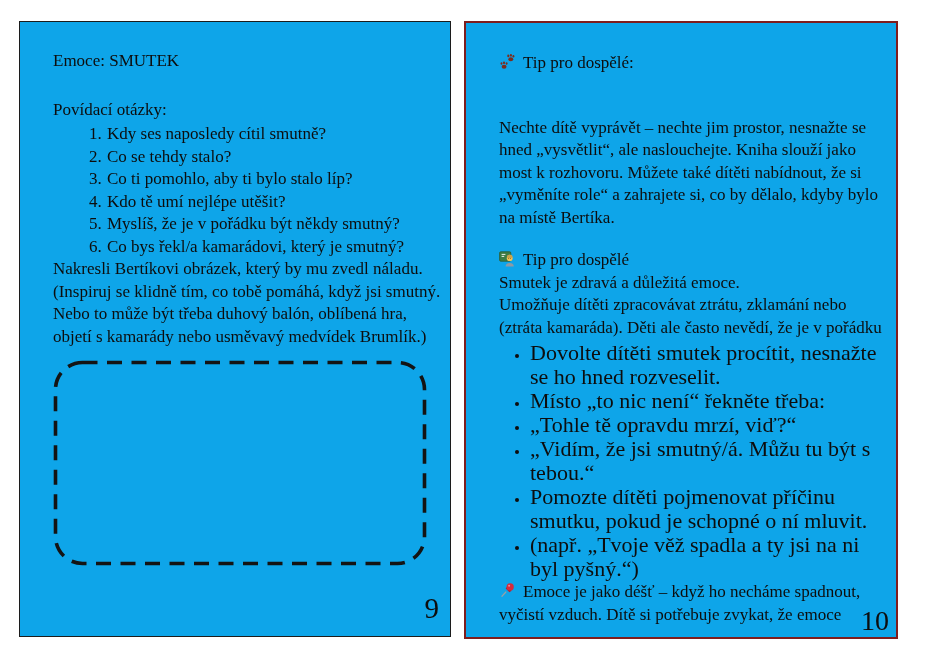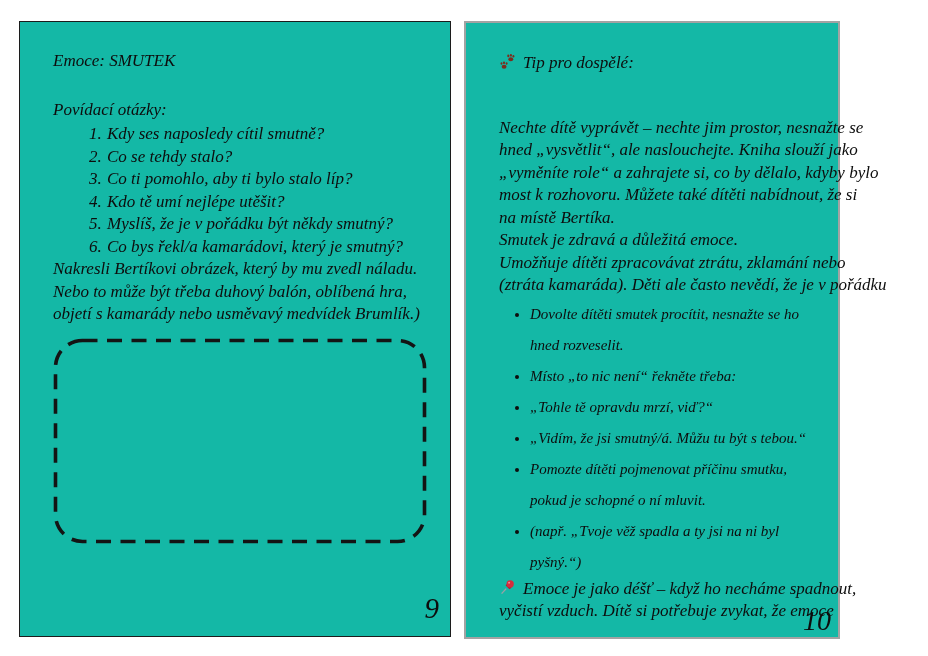--- a/index.html
+++ b/index.html
@@ -10,35 +10,34 @@
     height: 656px;
     font-family: "Liberation Serif", "DejaVu Serif", serif;
     color: #0d0d0d;
     position: relative;
     overflow: hidden;
   }
   .page {
     position: absolute;
     top: 21px;
     box-sizing: border-box;
-    background: #14b8a6;
-    font-style: italic;
+    background: #0ea5e9;
   }
   .page-left {
     left: 19px;
     width: 432px;
     height: 616px;
     border: 1.5px solid #1c1c1c;
     padding: 28px 12px 0 33px;
   }
   .page-right {
     left: 464px;
-    width: 376px;
+    width: 434px;
     height: 618px;
-    border: 2px solid #a3a3a3;
+    border: 2px solid #7f1d1d;
     padding: 26px 12px 16px 33px;
   }
   .line, .tip-head, li {
     font-size: 17px;
     line-height: 22.5px;
     white-space: nowrap;
   }
   .title { margin-bottom: 26px; }
   ol.questions {
     margin: 2px 0 0 0;
@@ -64,22 +63,22 @@
   .tip1-body { margin-top: 42px; }
   .tip2-head { margin-top: 20px; }
   ul.bullets {
     margin: 2px 0 0 0;
     padding-left: 31px;
     list-style: disc;
   }
   ul.bullets li {
     white-space: normal;
     max-width: 354px;
-    font-size: 15px;
-    line-height: 31px;
+    font-size: 22px;
+    line-height: 24px;
   }
   ul.bullets li::marker { font-size: 13px; }
   .note { margin-top: 0; }
   .icon {
     display: inline-block;
     vertical-align: -2px;
     margin-right: 7px;
     width: 17px;
     height: 17px;
   }
@@ -96,20 +95,21 @@
       <li>Kdy ses naposledy cítil smutně?</li>
       <li>Co se tehdy stalo?</li>
       <li>Co ti pomohlo, aby ti bylo stalo líp?</li>
       <li>Kdo tě umí nejlépe utěšit?</li>
       <li>Myslíš, že je v pořádku být někdy smutný?</li>
       <li>Co bys řekl/a kamarádovi, který je smutný?</li>
     </ol>
 
   <div>
       <div class="line">Nakresli Bertíkovi obrázek, který by mu zvedl náladu.</div>
+      <div class="line">(Inspiruj se klidně tím, co tobě pomáhá, když jsi smutný.</div>
       <div class="line">Nebo to může být třeba duhový balón, oblíbená hra,</div>
       <div class="line">objetí s kamarády nebo usměvavý medvídek Brumlík.)</div>
     </div>
 
   <svg class="drawing-box" width="374" height="206" viewBox="0 0 374 206">
     <rect x="2.5" y="2.5" width="369" height="201" rx="27" fill="none" stroke="#141414" stroke-width="3.6" stroke-dasharray="15 9.5"></rect>
   </svg>
 
   <div class="pagenum pagenum-left">9</div>
 </div>
@@ -127,25 +127,37 @@
         <ellipse cx="5.0" cy="9.8" rx="1.05" ry="1.35"></ellipse>
         <ellipse cx="7.6" cy="10.6" rx="0.95" ry="1.25"></ellipse>
         <ellipse cx="5.1" cy="13.8" rx="2.45" ry="1.95"></ellipse>
       </g>
     </svg></span><span>Tip pro dospělé:</span>
   </div>
 
   <div class="tip1-body">
       <div class="line">Nechte dítě vyprávět – nechte jim prostor, nesnažte se</div>
       <div class="line">hned „vysvětlit“, ale naslouchejte. Kniha slouží jako</div>
+      <div class="line">most k rozhovoru. Můžete také dítěti nabídnout, že si</div>
       <div class="line">„vyměníte role“ a zahrajete si, co by dělalo, kdyby bylo</div>
-      <div class="line">most k rozhovoru. Můžete také dítěti nabídnout, že si</div>
       <div class="line">na místě Bertíka.</div>
     </div>
 
+  <div class="tip-head tip2-head">
+    <span class="icon"><svg width="17" height="17" viewBox="0 0 17 17">
+      <rect x="0.6" y="1.8" width="11.2" height="9.4" rx="1.2" fill="#3e7d45" stroke="#2c5a31" stroke-width="0.8"></rect>
+      <line x1="2.6" y1="4.4" x2="6.4" y2="4.4" stroke="#ffffff" stroke-width="0.9"></line>
+      <line x1="2.6" y1="6.4" x2="5.2" y2="6.4" stroke="#ffffff" stroke-width="0.9"></line>
+      <path d="M6.6 16.6 a4.1 3.6 0 0 1 8.2 0 z" fill="#8b9aa6"></path>
+      <circle cx="10.7" cy="8.2" r="2.9" fill="#f6c350"></circle>
+      <path d="M7.8 7.4 a2.9 2.9 0 0 1 5.8 0 a6 6 0 0 1 -5.8 0z" fill="#caa24a"></path>
+      <circle cx="9.7" cy="8.5" r="0.4" fill="#3a2a18"></circle>
+      <circle cx="11.7" cy="8.5" r="0.4" fill="#3a2a18"></circle>
+    </svg></span><span>Tip pro dospělé</span>
+  </div>
 
   <div>
       <div class="line">Smutek je zdravá a důležitá emoce.</div>
       <div class="line">Umožňuje dítěti zpracovávat ztrátu, zklamání nebo</div>
       <div class="line">(ztráta kamaráda). Děti ale často nevědí, že je v pořádku</div>
     </div>
 
   <ul class="bullets">
       <li>Dovolte dítěti smutek procítit, nesnažte se ho hned rozveselit.</li>
       <li>Místo „to nic není“ řekněte třeba:</li>

